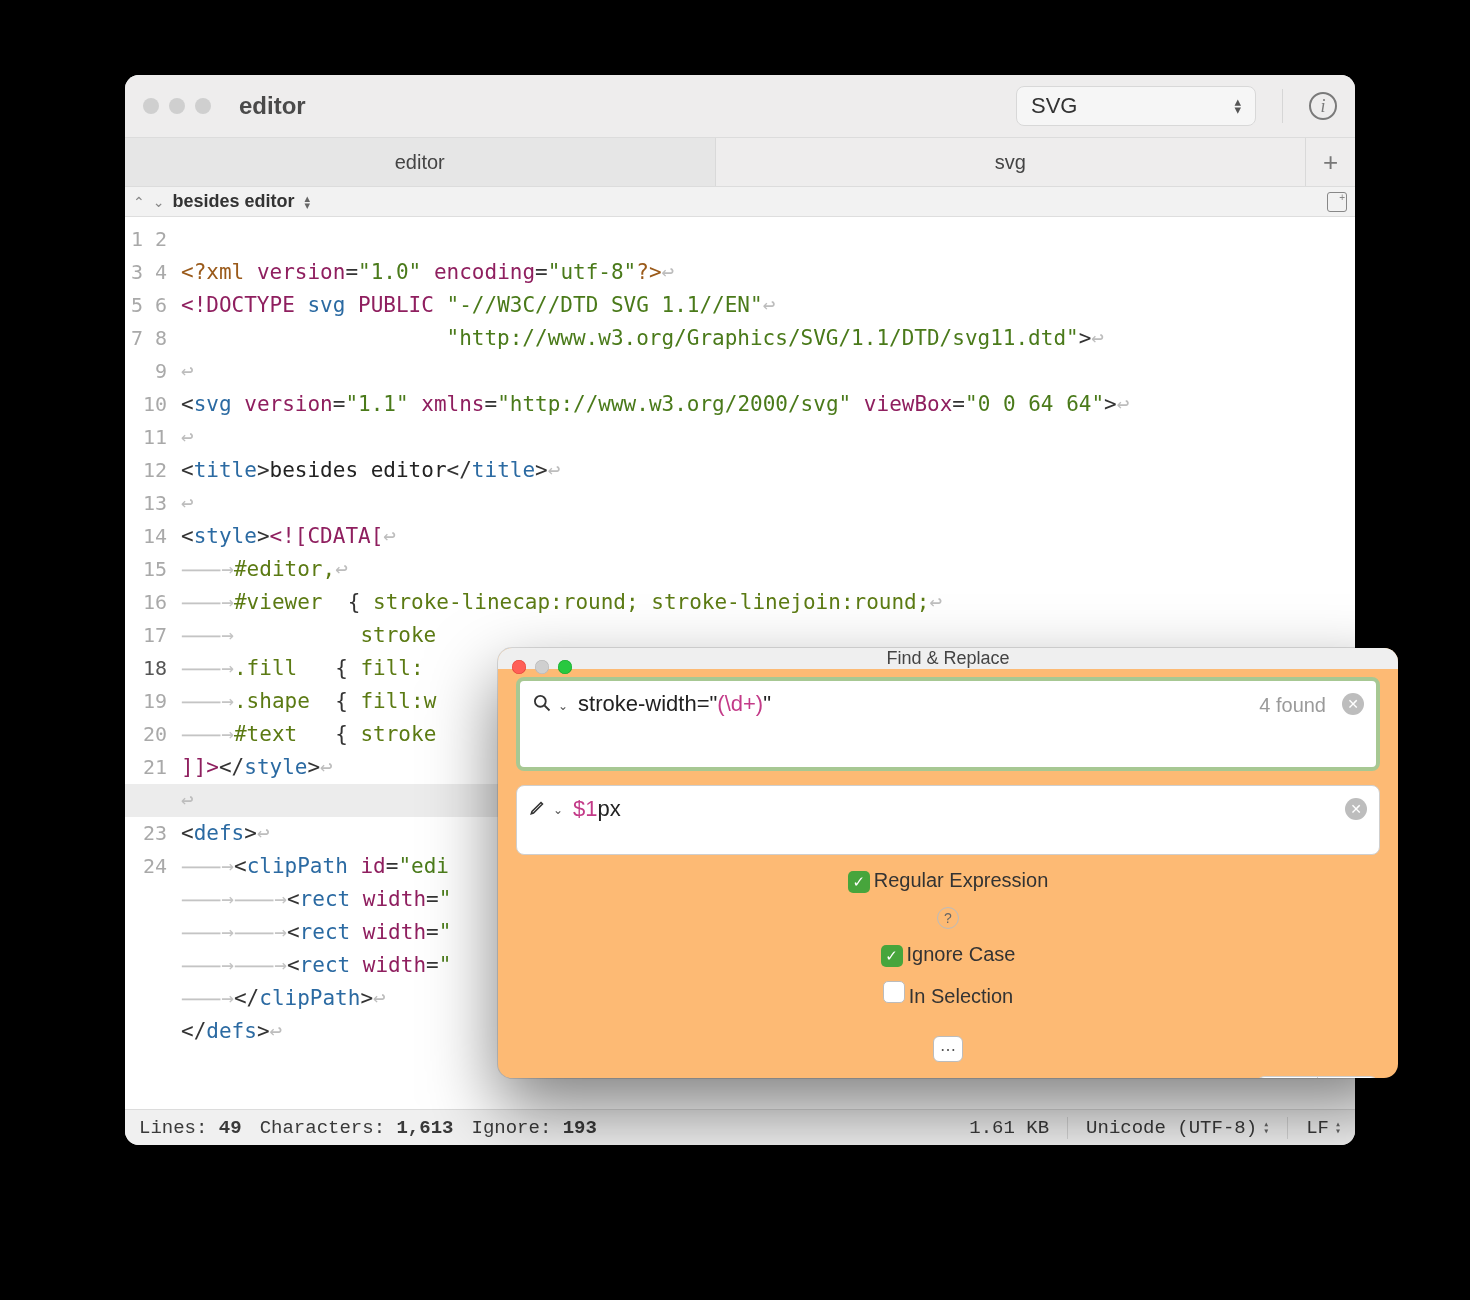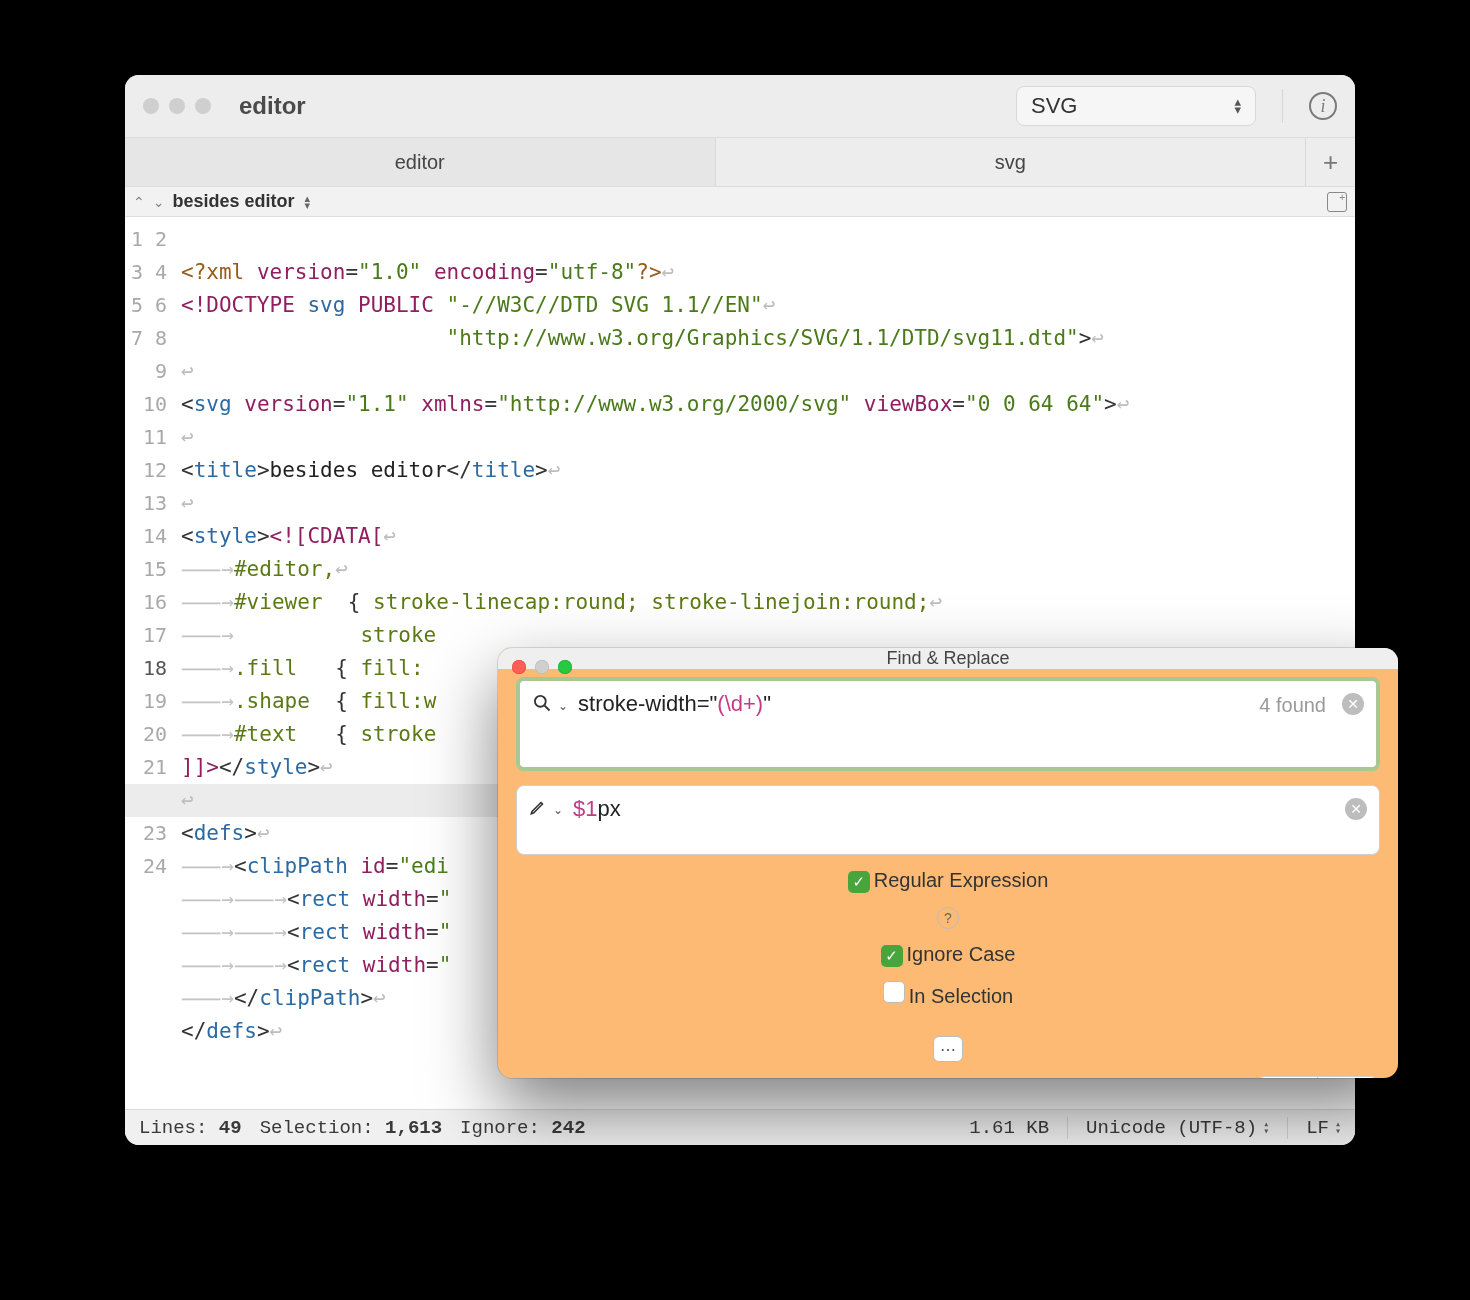--- a/index.html
+++ b/index.html
@@ -273,22 +273,22 @@
 <span class="c-ws">⸺→⸺→</span><span class="c-punct">&lt;</span><span class="c-tag">rect</span> <span class="c-kw">width</span><span class="c-punct">=</span><span class="c-str">"</span>
 <span class="c-ws">⸺→⸺→</span><span class="c-punct">&lt;</span><span class="c-tag">rect</span> <span class="c-kw">width</span><span class="c-punct">=</span><span class="c-str">"</span>
 <span class="c-ws">⸺→⸺→</span><span class="c-punct">&lt;</span><span class="c-tag">rect</span> <span class="c-kw">width</span><span class="c-punct">=</span><span class="c-str">"</span>
 <span class="c-ws">⸺→</span><span class="c-punct">&lt;/</span><span class="c-tag">clipPath</span><span class="c-punct">&gt;</span><span class="c-eol">↩</span>
 <span class="c-punct">&lt;/</span><span class="c-tag">defs</span><span class="c-punct">&gt;</span><span class="c-eol">↩</span></span>
     </div>
   </div>
 
   <div class="statusbar">
     <span><span>Lines:</span> <b>49</b></span>
-    <span><span>Selection:</span> <b>1,613</b></span>
-    <span><span>Ignore:</span> <b>242</b></span>
+    <span><span>Characters:</span> <b>1,613</b></span>
+    <span><span>Ignore:</span> <b>193</b></span>
     <span class="spacer"></span>
     <span>1.61 KB</span>
     <span class="sb-div"></span>
     <span class="sb-sel">
       <span>Unicode (UTF-8)</span>
       <span class="sb-stepper">
           <span>▴</span>
           <span>▾</span>
         </span>
     </span>

